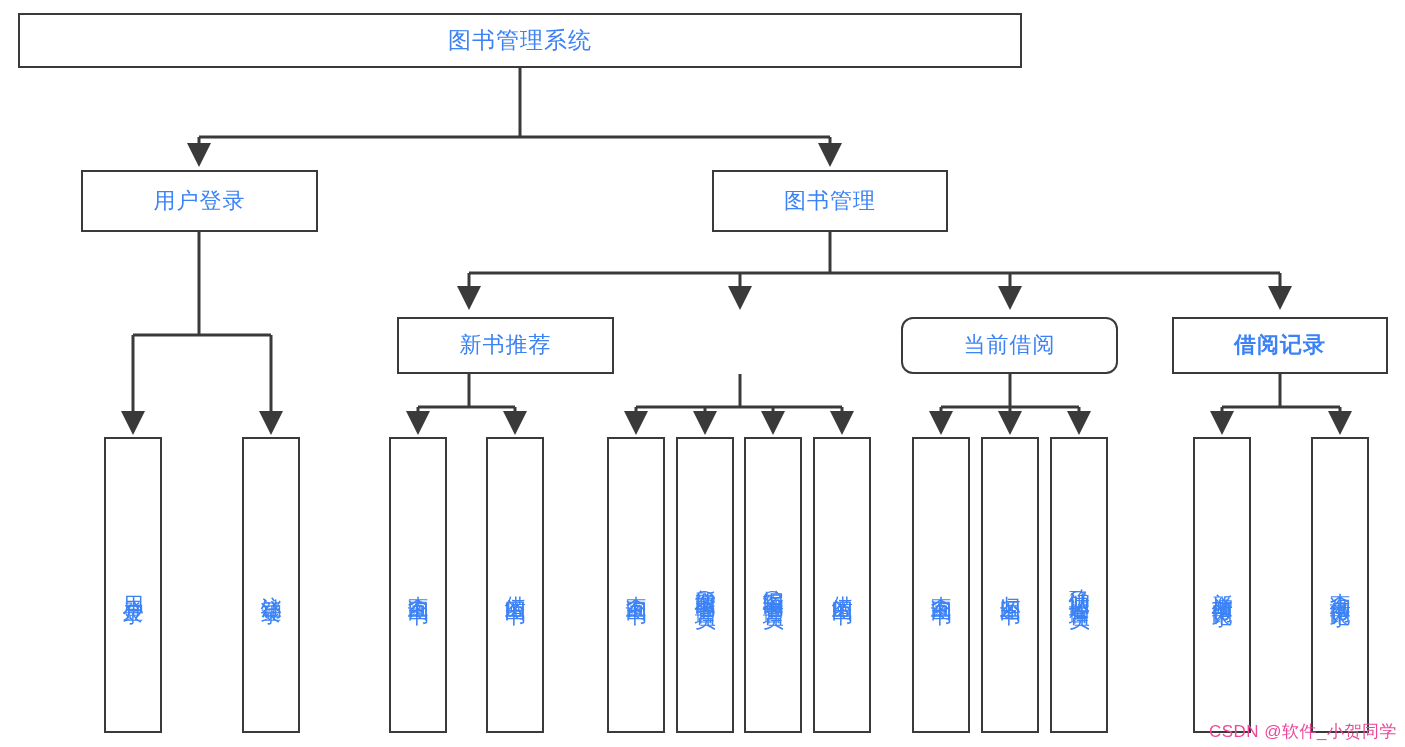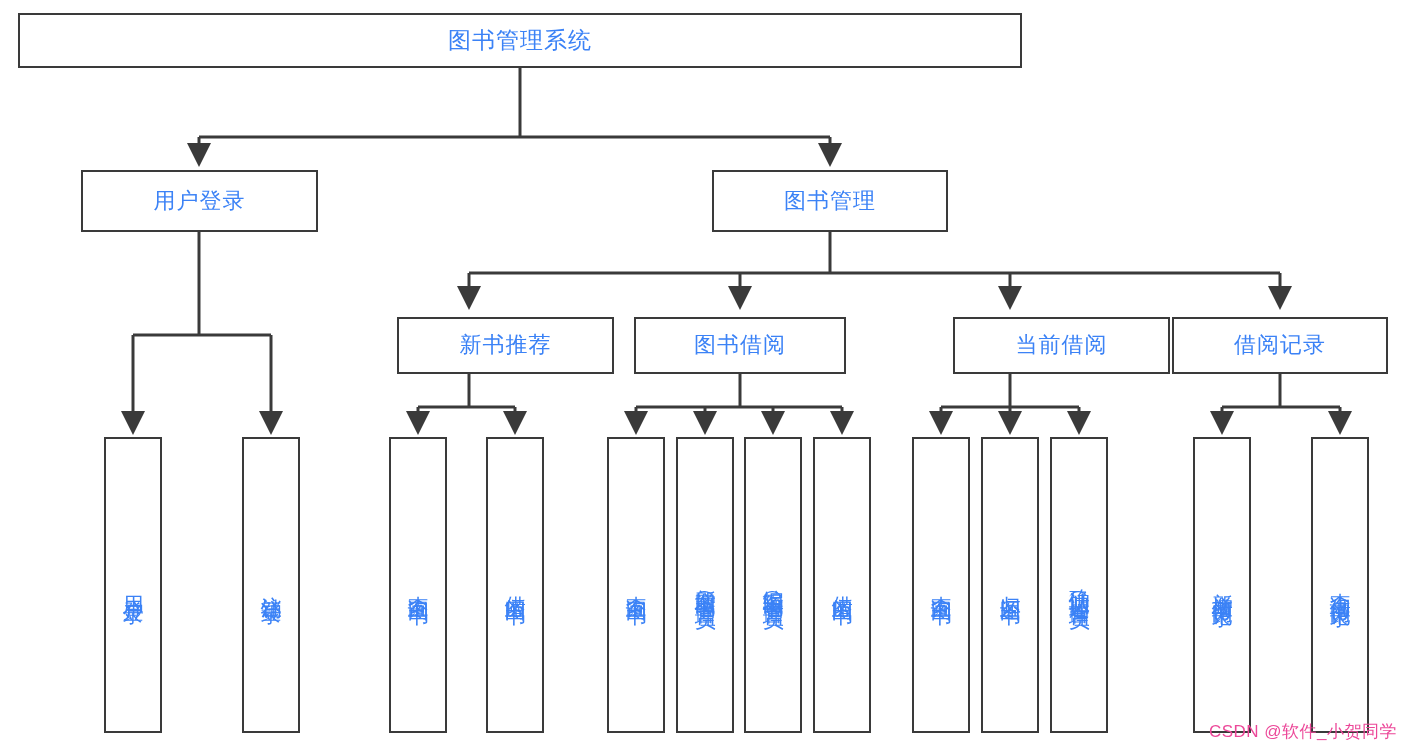--- a/index.html
+++ b/index.html
@@ -124,27 +124,24 @@
   <div class="node h" style="left:81px;top:170px;width:237px;height:62px;">
     <span>用户登录</span>
   </div>
   <div class="node h" style="left:712px;top:170px;width:236px;height:62px;">
     <span>图书管理</span>
   </div>
 
   <div class="node h" style="left:361px;top:317px;width:217px;height:57px;margin-left:36px;">
     <span>新书推荐</span>
   </div>
-  <div class="node h" style="left:634px;top:317px;width:212px;height:57px;">
-    <span>图书借阅</span>
-  </div>
-  <div class="node h" style="left:953px;top:317px;width:217px;height:57px;">
+  <div class="node h" style="left:901px;top:317px;width:217px;height:57px;border-radius:12px;">
     <span>当前借阅</span>
   </div>
-  <div class="node h" style="left:1172px;top:317px;width:216px;height:57px;">
+  <div class="node h" style="left:1172px;top:317px;width:216px;height:57px;font-weight:bold;">
     <span>借阅记录</span>
   </div>
 
   <div class="node v" style="left:104px;top:437px;width:58px;height:296px;">
     <span class="vtext">用户登录</span>
   </div>
   <div class="node v" style="left:242px;top:437px;width:58px;height:296px;">
     <span class="vtext">注销登录</span>
   </div>
 

